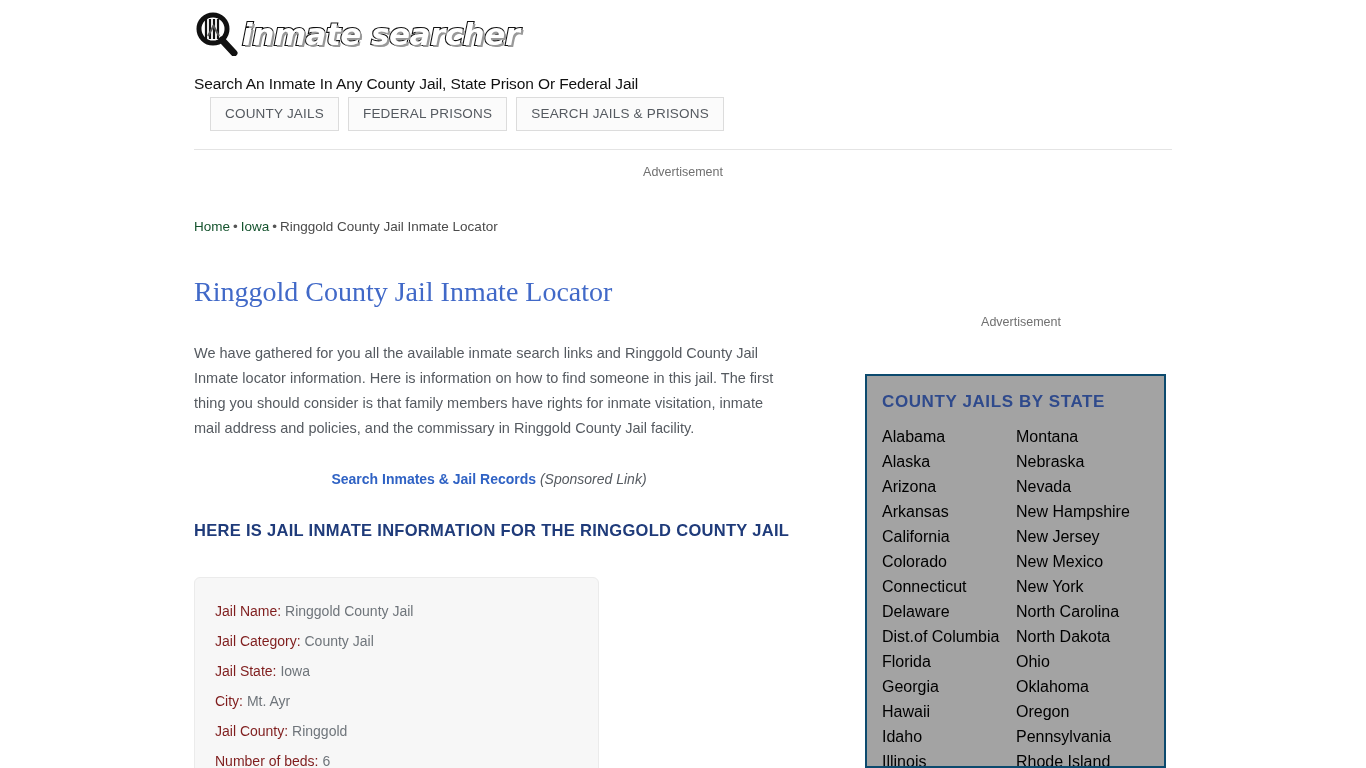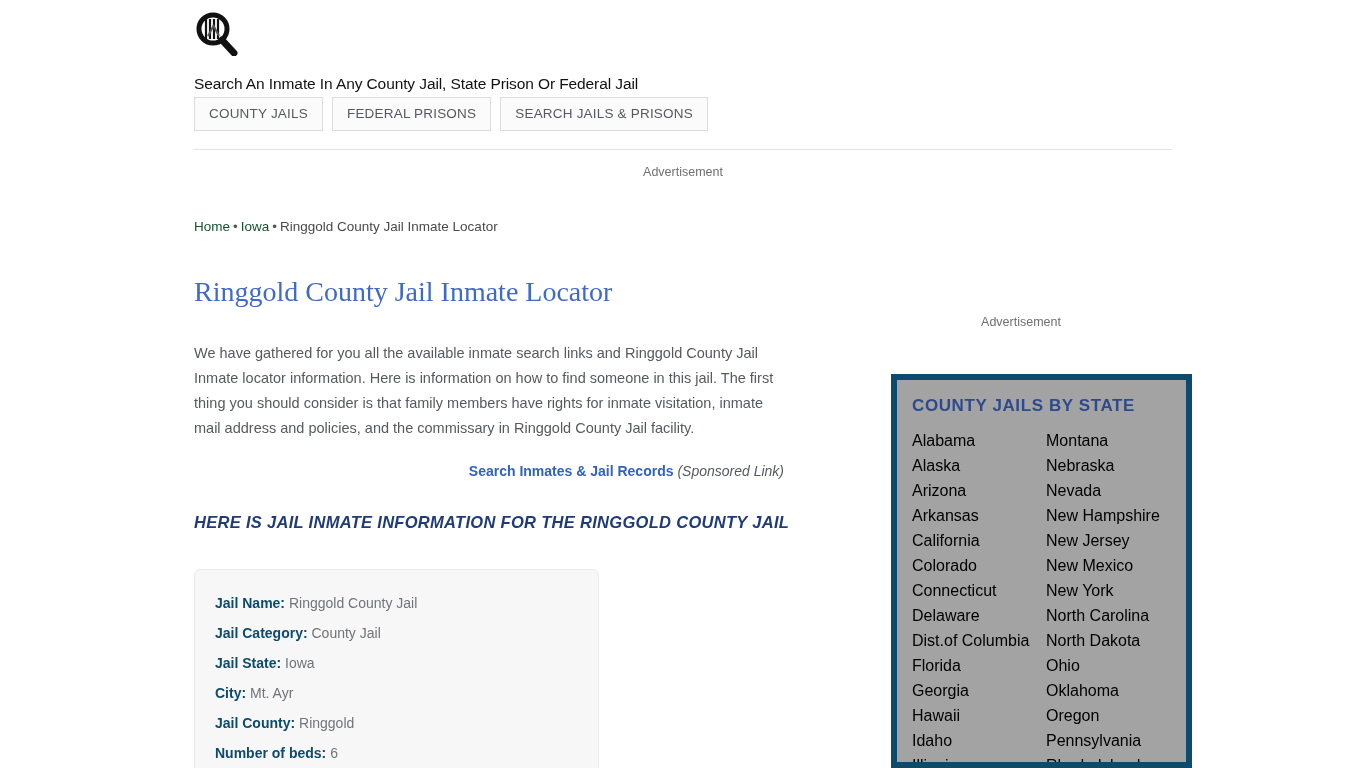--- a/index.html
+++ b/index.html
@@ -32,21 +32,21 @@
   }
   .tagline {
     font-size: 15.5px;
     color: #111111;
     margin-top: 17px;
     letter-spacing: -0.1px;
     white-space: nowrap;
   }
 
   
-  .nav { position: absolute; left: 194px; top: 97px; display: flex; gap: 9px; }
+  .nav { position: absolute; left: 210px; top: 97px; display: flex; gap: 9px; }
   .nav-btn {
     border: 1px solid #dcdcdc;
     background: #fbfbfb;
     color: #555a60;
     font-size: 13.5px;
     letter-spacing: 0.2px;
     padding: 9px 14px 10px 14px;
     line-height: 13px;
     white-space: nowrap;
     cursor: pointer;
@@ -83,64 +83,63 @@
 
   p.intro {
     font-size: 14.5px;
     color: #555a60;
     line-height: 25px;
     margin: 33px 0 0 0;
     width: 590px;
   }
 
   .sponsor-row {
-    margin-top: 22px;
+    margin-top: 30px;
     width: 590px;
-    text-align: right;
+    text-align: center;
     font-size: 14px;
   }
   .sponsor-link {
     color: #2f62c4; font-weight: bold; text-decoration: none; cursor: pointer;
   }
   .sponsor-note { color: #555a60; font-style: italic; }
 
   h2.subhead {
     font-size: 16.5px;
     font-weight: bold;
     color: #1f3b7a;
     letter-spacing: 0.3px;
     line-height: 26px;
     margin: 30px 0 4px 0;
     width: 600px;
     text-transform: uppercase;
-    font-style: italic;
   }
 
   .info-box {
     margin-top: 34px;
     width: 405px;
     background: #f7f7f7;
     border: 1px solid #ebebeb;
     border-radius: 6px;
     padding: 18px 0 18px 20px;
   }
   .info-row {
     font-size: 14px;
     color: #6f757b;
     line-height: 30px;
     white-space: nowrap;
   }
-  .info-row b { color: #0c4a6e; font-weight: bold; }
+  .info-row b { color: #7f1d1d; font-weight: normal; }
 
   
   .sidebar {
-    position: absolute; left: 891px; top: 374px;
+    position: absolute; left: 865px; top: 374px;
     width: 301px; height: 394px;
     background: #a3a3a3;
-    border: 6px solid #0c4a6e;
+    border: 2px solid #0c4a6e;
     overflow: hidden;
   }
   .sidebar h3 {
     margin: 16px 0 0 15px;
     font-size: 17px;
     font-weight: bold;
     color: #2f4a8c;
     letter-spacing: 0.6px;
     text-transform: uppercase;
   }
@@ -169,20 +168,21 @@
           <g stroke="#111111" stroke-width="2.2">
             <line x1="12" y1="7" x2="12" y2="27"></line>
             <line x1="16" y1="7" x2="16" y2="27"></line>
             <line x1="20" y1="7" x2="20" y2="27"></line>
             <line x1="24" y1="7" x2="24" y2="27"></line>
           </g>
           <path d="M20 13 L14 24 M19 13 L25 24" stroke="#555555" stroke-width="2" fill="none"></path>
           <line x1="28" y1="28" x2="40" y2="41" stroke="#111111" stroke-width="7" stroke-linecap="round"></line>
         </svg>
       </span>
+      <span class="logo-text">inmate searcher</span>
     </div>
     <div class="tagline">Search An Inmate In Any County Jail, State Prison Or Federal Jail</div>
   </div>
 
   <div class="nav">
     <div class="nav-btn">COUNTY JAILS</div>
     <div class="nav-btn">FEDERAL PRISONS</div>
     <div class="nav-btn">SEARCH JAILS &amp; PRISONS</div>
   </div>
   <div class="nav-divider"></div>

